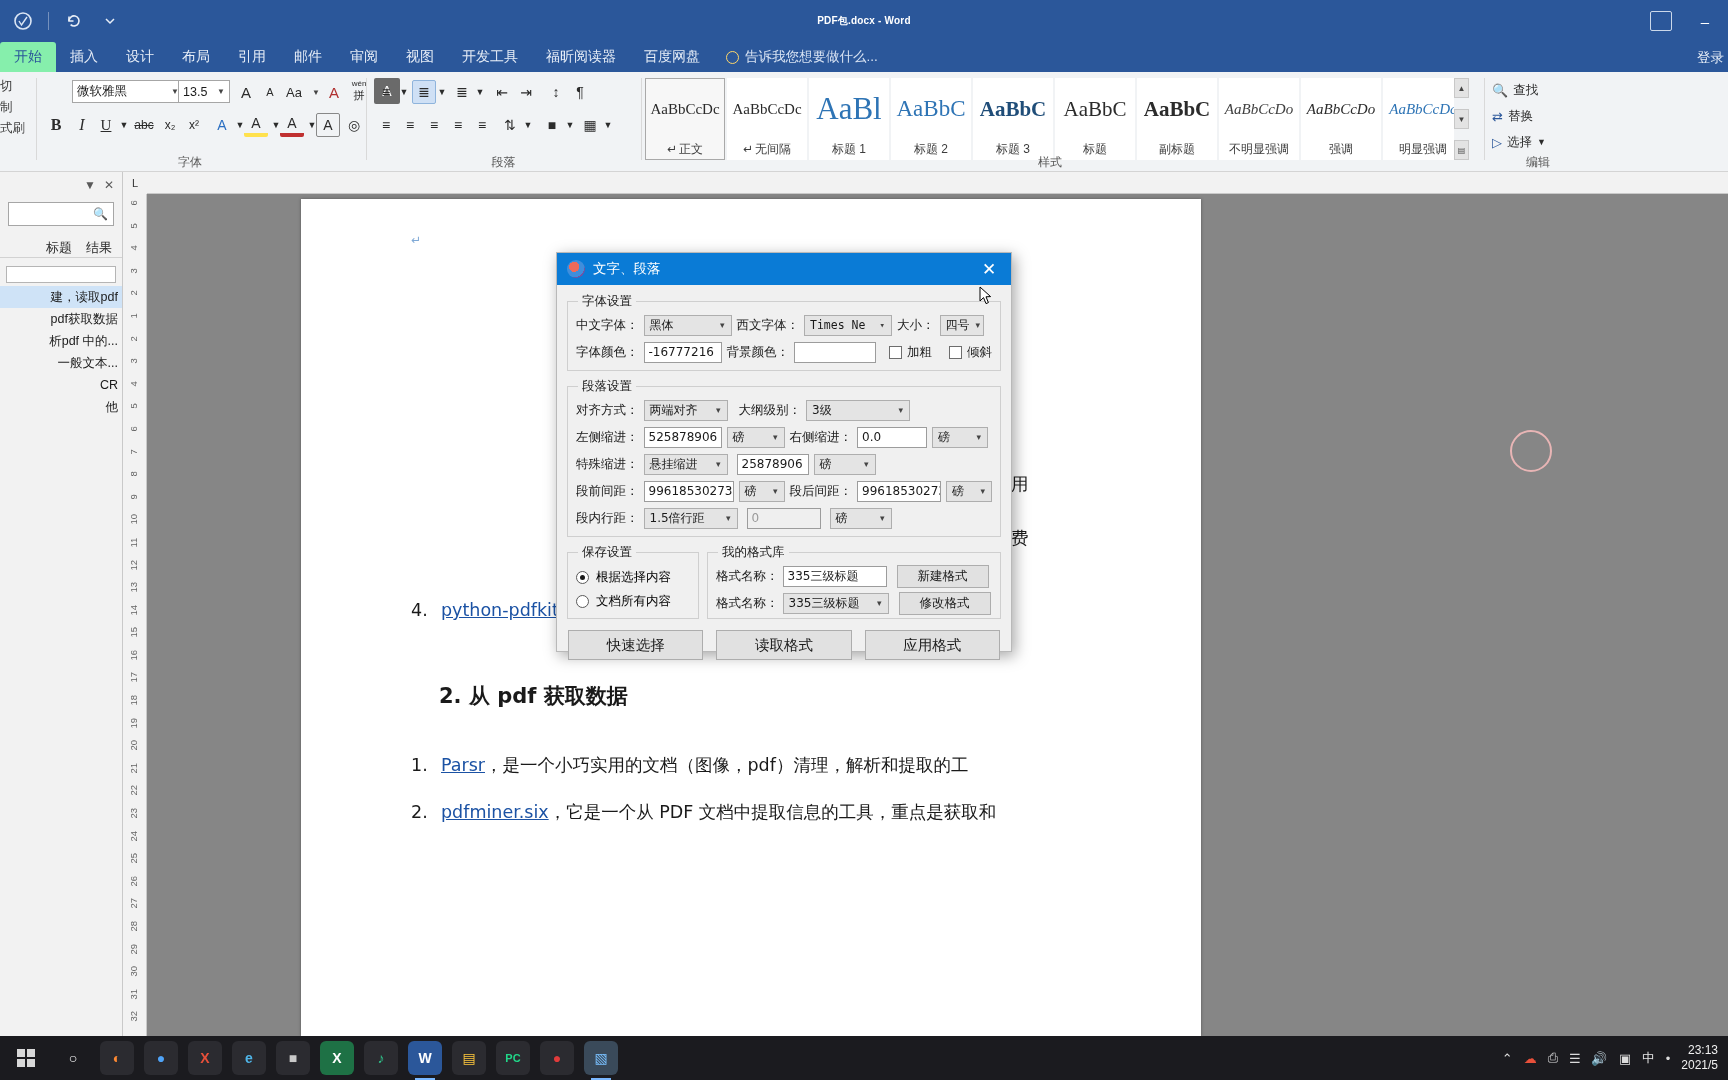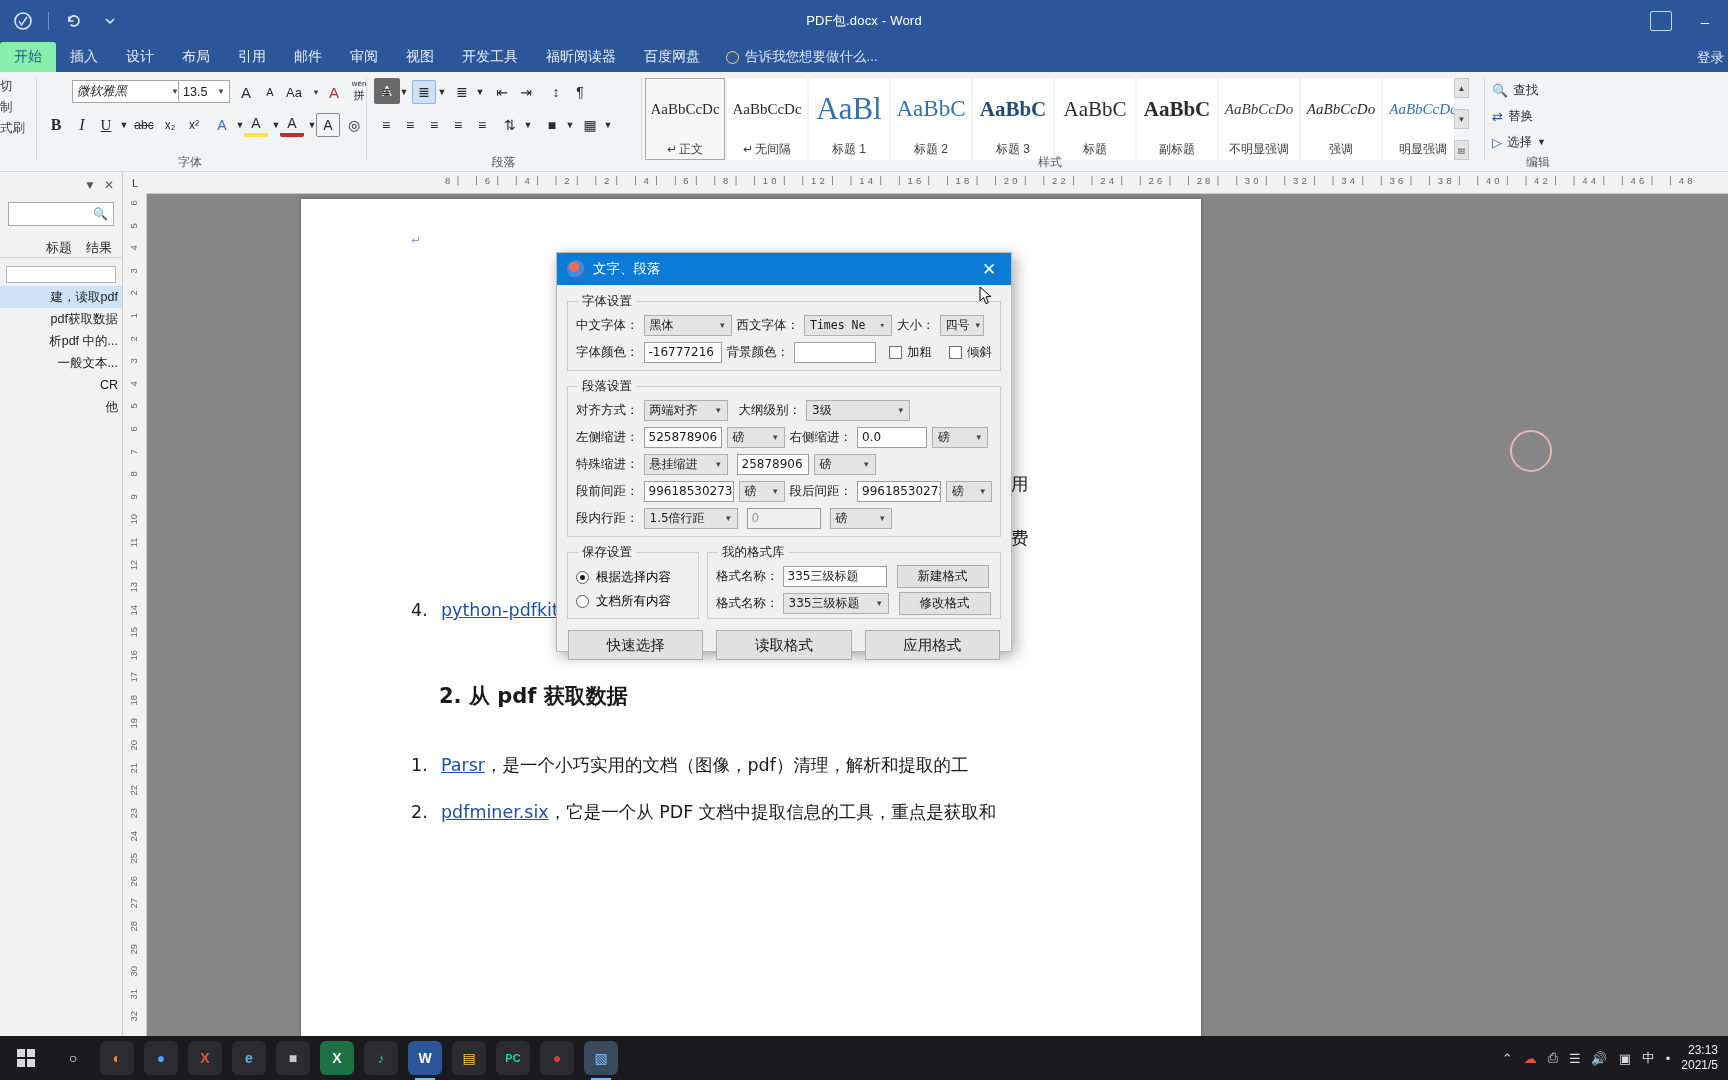--- a/index.html
+++ b/index.html
@@ -26,21 +26,21 @@
   }
   .qat-ico {
     width: 22px; height: 22px; display: flex; align-items: center;
     justify-content: center; color: #e8eef7; font-size: 15px;
     border-radius: 2px;
   }
   .qat-sep { width: 1px; height: 18px; background: rgba(255,255,255,.35); }
   .title-text {
     position: absolute; left: 0; right: 0; top: 0; height: 42px;
     display: flex; align-items: center; justify-content: center;
-    font-size: 13px; color: #ffffff; letter-spacing: .2px;
+    font-size: 10px; color: #ffffff; letter-spacing: .2px; font-weight: bold;
   }
   .win-btns {
     position: absolute; right: 0; top: 0; height: 42px;
     display: flex; align-items: center;
   }
   .win-btn {
     width: 46px; height: 42px; display: flex; align-items: center;
     justify-content: center; color: #fff; font-size: 15px;
   }
   .ribbon-ico-right {
@@ -91,21 +91,21 @@
   .clip-items {
     position: absolute; left: 0; top: 4px; font-size: 12.5px; color: #3c3c3c;
     line-height: 21px;
   }
   .fmt-brush { font-size: 12.5px; color: #3c3c3c; }
 
   
   .fontname {
     position: absolute; left: 36px; top: 8px; width: 112px; height: 23px;
     background: #fff; border: 1px solid #a6a6a6; font-size: 12.5px;
-    display: flex; align-items: center; padding: 8px 4px; color: #1a1a1a; font-style: italic;
+    display: flex; align-items: center; padding: 8px 4px; color: #1a1a1a;
   }
   .fontsize {
     position: absolute; left: 142px; top: 8px; width: 52px; height: 23px;
     background: #fff; border: 1px solid #a6a6a6; font-size: 12.5px;
     display: flex; align-items: center; padding: 0 4px; color: #1a1a1a;
   }
   .caret-s {
     margin-left: auto; font-size: 8px; color: #444;
   }
   .rb-btn {
@@ -664,21 +664,20 @@
           <span class="vr-num">28</span>
           <span class="vr-num">29</span>
           <span class="vr-num">30</span>
           <span class="vr-num">31</span>
           <span class="vr-num">32</span>
         </div>
       </div>
 
       <div class="hruler">
         <div class="hr-corner">L</div>
-        <div class="hr-marks">8丨 丨6丨 丨4丨 丨2丨     丨2丨 丨4丨 丨6丨 丨8丨 丨10丨 丨12丨 丨14丨 丨16丨 丨18丨 丨20丨 丨22丨 丨24丨 丨26丨 丨28丨 丨30丨 丨32丨 丨34丨 丨36丨 丨38丨 丨40丨 丨42丨 丨44丨 丨46丨 丨48</div>
       </div>
 
       <div class="page">
         <div class="doc-body">
           <div style="height:12px"><span class="pmark">↵</span></div>
           <div style="height:112px"></div>
           <div class="doc-line" style="margin-left:460px">合并、裁剪和转换</div>
           <div class="doc-line" style="margin-left:460px;margin-top:30px">PDF 文件</div>
           <div class="doc-line" style="margin-left:460px;margin-top:26px">健壮的开源引擎，用</div>
           <div class="doc-line" style="margin-left:460px;margin-top:24px">大量图形。它是免费</div>

